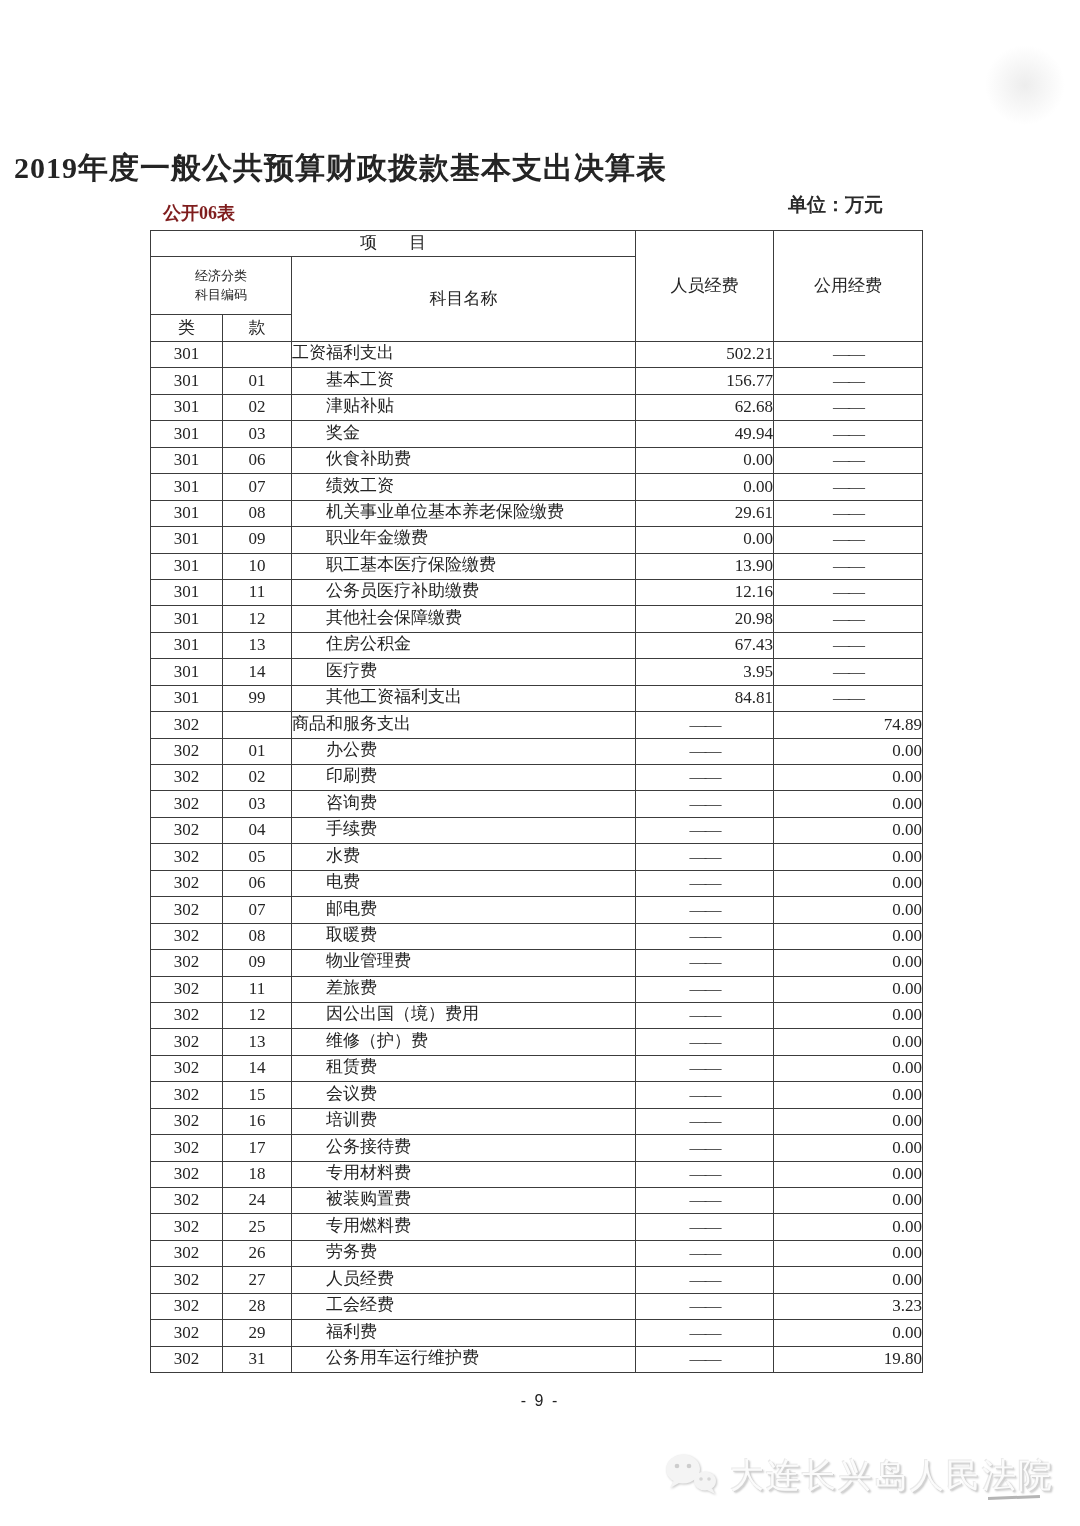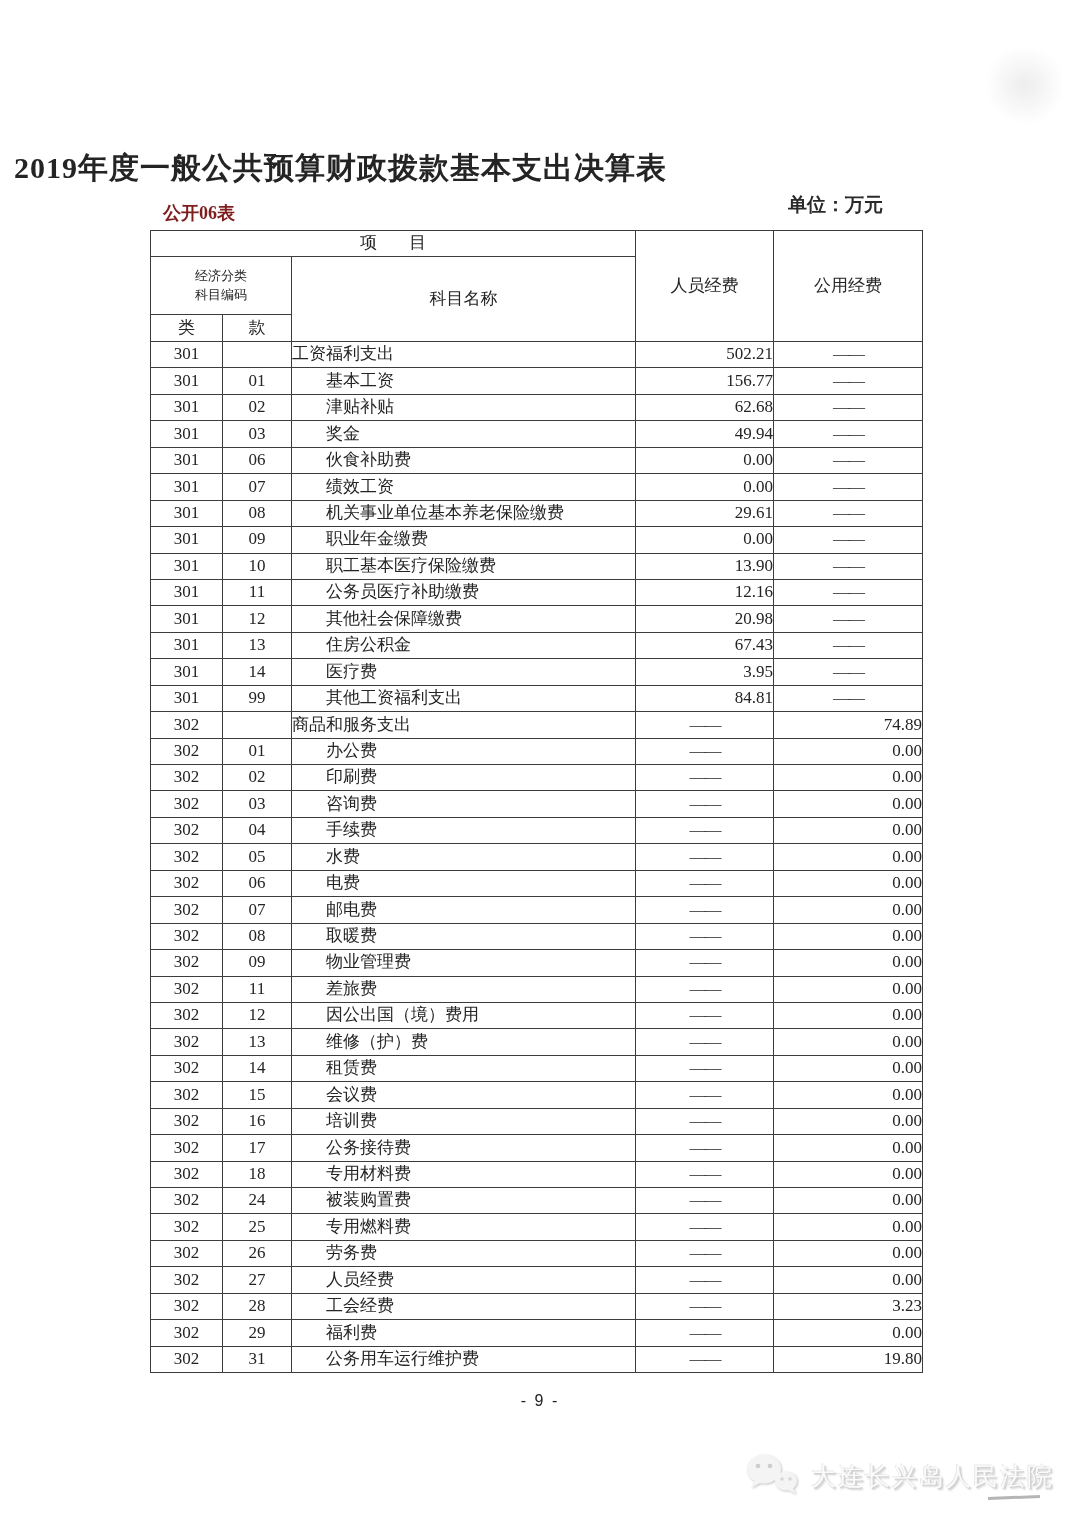--- a/index.html
+++ b/index.html
@@ -46,38 +46,38 @@
     white-space: nowrap;
   }
   thead td { text-align: center; font-weight: 400; }
   tr.h-row1 { height: 26px; }
   tr.h-row2 { height: 58px; }
   tr.h-row3 { height: 27px; }
   td.h-project { letter-spacing: 14px; text-indent: 14px; margin-left: 30px; }
   td.h-econ div { line-height: 1.45; font-size: 13px; }
   tbody tr { height: 26.45px; margin-top: 20px; }
   td.col-code { text-align: center; font-size: 17px; }
-  td.col-name { text-align: left; padding-left: 9px; }
+  td.col-name { text-align: left; padding-left: 9px; font-family: Liberation Mono, monospace; }
   td.col-name.indent { padding-left: 34px; }
   td.col-amount { text-align: right; padding-right: 16px; font-size: 17px; }
   td.col-amount.dash { text-align: center; padding-right: 0; letter-spacing: -2px; color: #3a3a3a; }
   .page-number {
     position: absolute; top: 1392px; left: 0;
     width: 100%; text-align: center;
     font-size: 16px; color: #222;
     font-family: "Liberation Sans", "DejaVu Sans", sans-serif;
     letter-spacing: 2px;
   }
   .watermark {
     position: absolute; top: 1450px; right: 26px;
     display: flex; align-items: center; gap: 10px;
   }
   .wm-icon svg { filter: drop-shadow(1.5px 1.5px 1px #c6c6c6); }
   .wm-text {
-    font-size: 25px; font-weight: 400;
+    font-size: 34px; font-weight: 400;
     color: #fbfbfb;
     text-shadow: 1px 1px 0 #d2d2d2, 2px 2px 2px #c6c6c6, -1px -1px 0 #e9e9e9;
     letter-spacing: 2px;
     white-space: nowrap;
   }
   .corner-line {
     position: absolute; left: 988px; top: 1496px;
     width: 52px; height: 2.5px;
     background: #b5b5b5;
     transform: rotate(-2deg);

